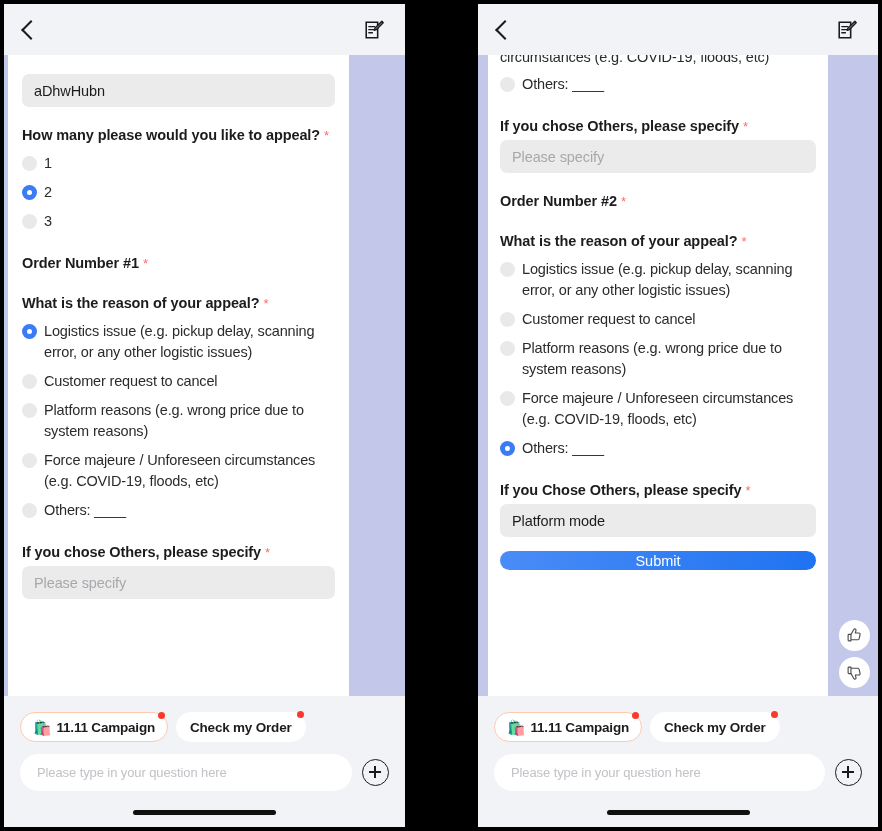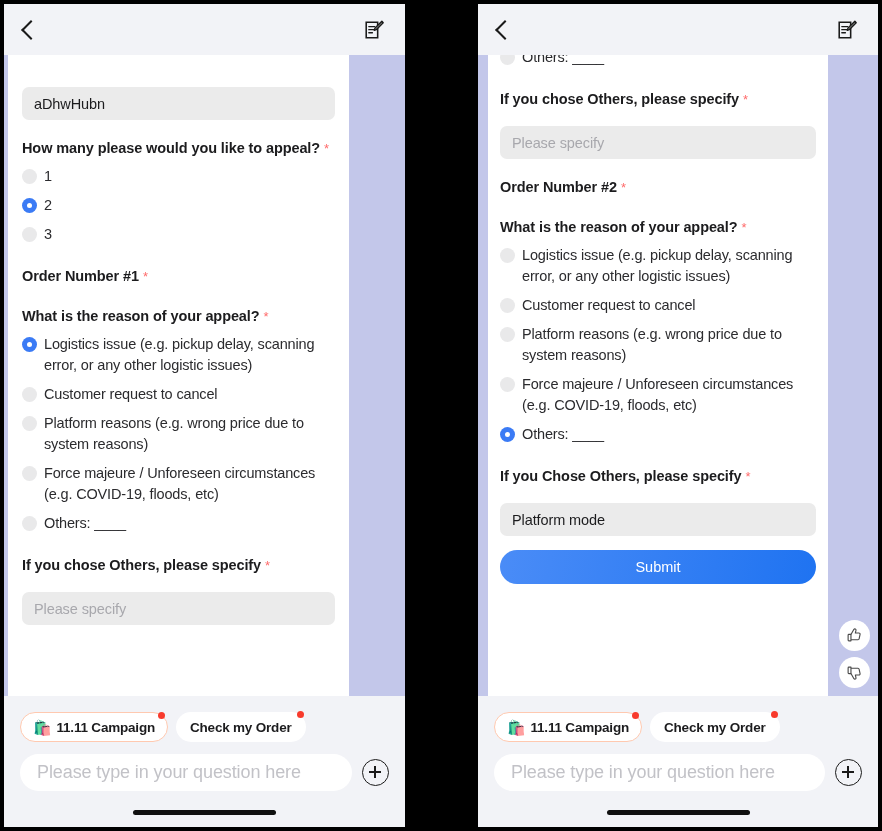--- a/index.html
+++ b/index.html
@@ -68,21 +68,21 @@
   }
   .req { color: #ff6b6b; font-size: 13px; font-weight: 400; }
 
   .text-input {
     background: #ebebeb;
     border-radius: 7px;
     height: 33px;
     display: flex; align-items: center;
     padding: 8px 12px;
     font-size: 14.5px; color: #1c1c1e;
-    margin-top: 15px;
+    margin-top: 2px;
     letter-spacing: -0.1px;
   }
   .text-input.placeholder { color: #a8a8ad; }
 
   .opt-list { margin-top: 6px; }
   .opt {
     display: flex; align-items: flex-start;
     margin-bottom: 8px;
     cursor: pointer;
   }
@@ -101,21 +101,21 @@
   .opt-txt {
     font-size: 14.5px; color: #2b2b2e; line-height: 21px;
     letter-spacing: -0.15px;
   }
 
   .gap-lg { height: 17px; }
   .gap-md { height: 12px; }
 
   .submit-btn {
     margin-top: 14px;
-    height: 34px;
+    height: 19px;
     border-radius: 17px;
     background: linear-gradient(100deg,#4a8cf7 0%, #1f73f1 100%);
     color: #ffffff; font-size: 14.5px;
     display:flex; align-items:center; justify-content:center;
     border: none; width: 100%; cursor: pointer;
     font-family: "Liberation Sans", sans-serif;
   }
 
   
   .feedback {
@@ -159,21 +159,21 @@
   .composer {
     display: flex; align-items: center; gap: 10px;
     padding: 12px 16px 6px 16px;
   }
   .composer-input {
     flex: 1 1 auto;
     height: 37px; border-radius: 19px;
     background: #fff;
     display:flex; align-items:center;
     padding: 0 17px;
-    font-size: 18px; color: #c2c2c7;
+    font-size: 13px; color: #c2c2c7;
     cursor: text;
     letter-spacing: -0.1px;
   }
   .plus-btn {
     flex: 0 0 auto;
     width: 27px; height: 27px; border-radius: 50%;
     border: 1.8px solid #1a1a1a;
     position: relative; cursor: pointer;
   }
   .plus-btn::before, .plus-btn::after {
@@ -318,20 +318,23 @@
         <path d="M20.6 2.6l1.4 1.4-7.6 7.6-2 .6.6-2z" fill="#fff" stroke="#1a1a1a" stroke-width="1.6" stroke-linejoin="round"></path>
       </svg>
     </div>
 
     <div class="chat-area">
       <div class="card">
         <div class="card-inner">
           <div class="clip-top"></div>
 
           <div class="opt-list">
+            <div class="opt" style="margin-bottom:6px">
+              <span class="opt-txt">circumstances (e.g. COVID-19, floods, etc)</span>
+            </div>
             <div class="opt">
               <span class="radio"></span>
               <span class="opt-txt">Others: ____</span>
             </div>
           </div>
 
           <div class="gap-md"></div>
 
           <div class="q-label">
             <span>If you chose Others, please specify</span>

